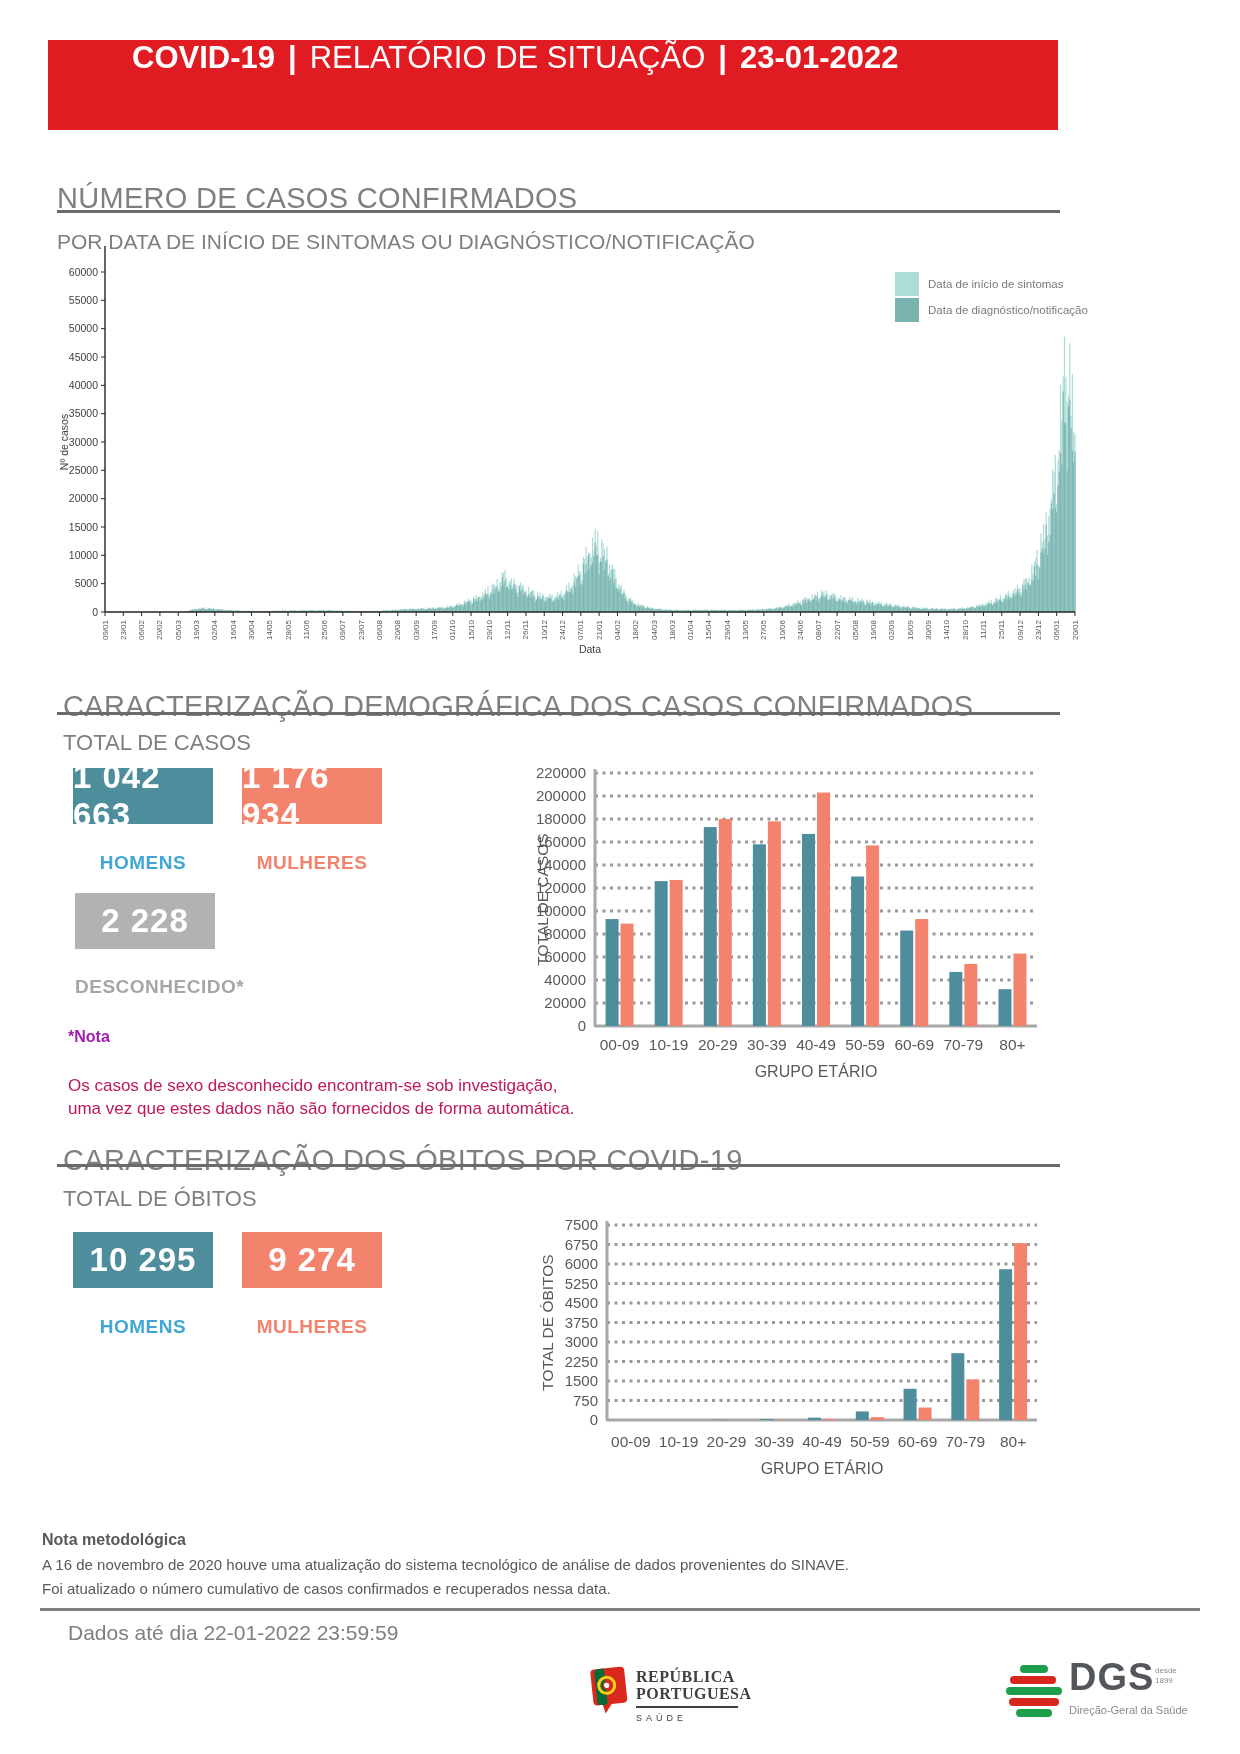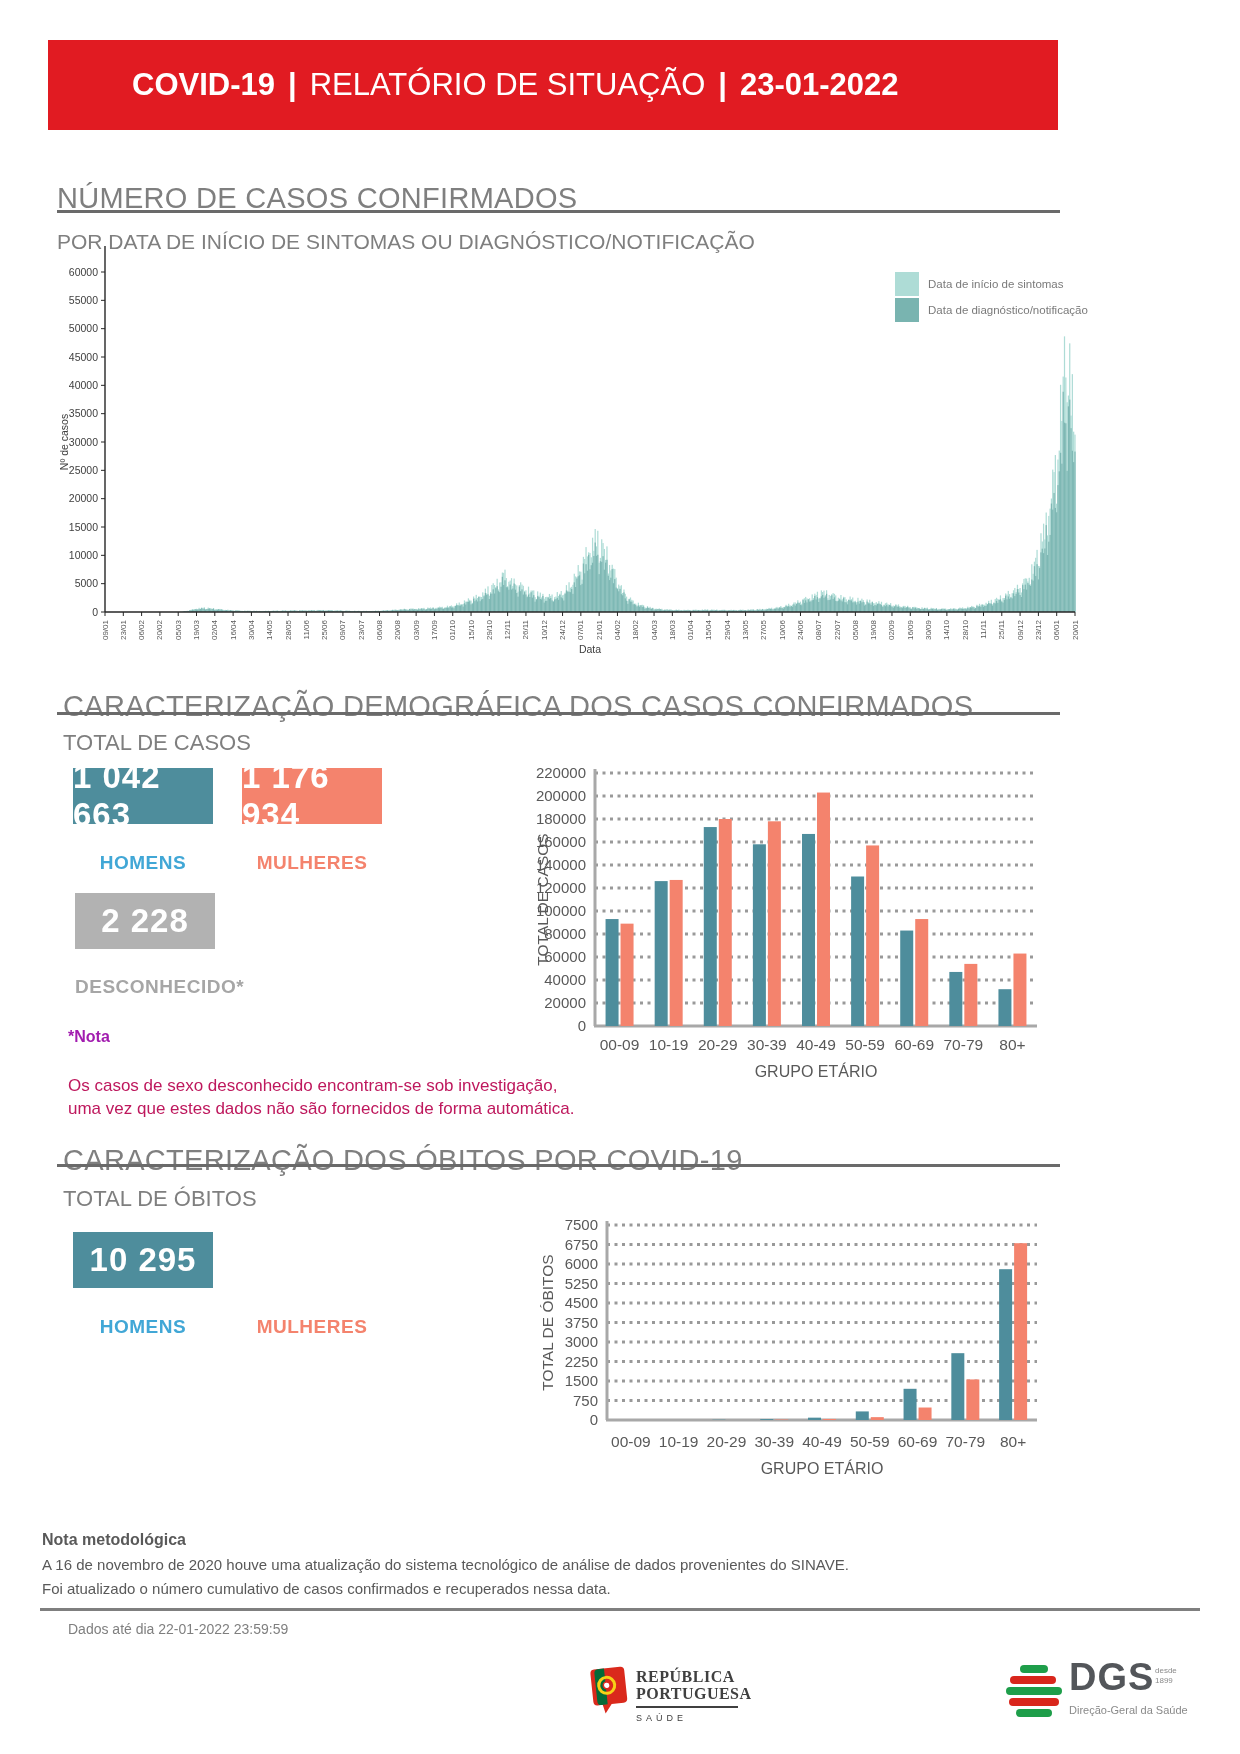--- a/index.html
+++ b/index.html
@@ -1,40 +1,40 @@
 <!DOCTYPE html>
 <html><head>
 <meta charset="utf-8">
 <style>
   html,body{margin:0;padding:0;background:#fff;}
   .page{position:relative;width:1240px;height:1754px;background:#fff;overflow:hidden;
         font-family:"Liberation Sans",sans-serif;color:#595959;}
   .banner{position:absolute;left:48px;top:40px;width:1010px;height:90px;background:#E11B22;
-          display:flex;align-items:center;padding-left:84px;box-sizing:border-box;
+          display:flex;align-items:flex-start;padding-left:84px;box-sizing:border-box;
           color:#fff;font-size:31px;white-space:nowrap;}
   .banner span{margin-right:13px;}
   .b-bold{font-weight:bold;}
   .sec-title{position:absolute;font-size:29px;color:#7F7F7F;font-weight:400;white-space:nowrap;letter-spacing:.3px;}
   .rule{position:absolute;height:3px;background:#6A6A6A;}
   .subtitle{position:absolute;font-size:21px;color:#7F7F7F;white-space:nowrap;}
   .total-label{position:absolute;font-size:22px;color:#7F7F7F;white-space:nowrap;}
   .sbox{position:absolute;width:140px;height:56px;display:flex;align-items:center;justify-content:center;
         color:#fff;font-size:33px;font-weight:bold;letter-spacing:1px;}
   .sbox-teal{background:#4E8D9C;}
   .sbox-salmon{background:#F4836D;}
   .sbox-gray{background:#B2B2B2;}
   .sbox-label{position:absolute;width:140px;text-align:center;font-size:19px;font-weight:bold;letter-spacing:.5px;}
   .lbl-blue{color:#41A7D6;}
   .lbl-salmon{color:#F4836D;}
   .lbl-gray{color:#A6A6A6;text-align:left;}
   .note-title{position:absolute;font-size:16px;font-weight:bold;color:#a21caf;}
   .note-line{position:absolute;font-size:17px;color:#be185d;white-space:nowrap;margin-top:24px;}
   .footer-note-title{position:absolute;font-size:16px;font-weight:bold;color:#595959;}
   .footer-line{position:absolute;font-size:15px;color:#595959;white-space:nowrap;}
-  .data-until{position:absolute;font-size:14px;color:#7F7F7F;white-space:nowrap;}
+  .data-until{position:absolute;font-size:21px;color:#7F7F7F;white-space:nowrap;}
   svg{position:absolute;overflow:visible;}
   
   .logo{position:absolute;}
   .rp-text{position:absolute;left:44px;top:2px;font-family:"Liberation Serif",serif;font-weight:bold;
            font-size:16px;line-height:1.08;color:#404040;letter-spacing:.5px;white-space:nowrap;}
   .rp-line{position:absolute;left:44px;top:40px;width:102px;height:2px;background:#404040;}
   .rp-sub{position:absolute;left:44px;top:47px;font-size:9px;letter-spacing:4px;color:#404040;}
   .sns-swirl{position:absolute;left:0;top:2px;width:52px;height:52px;border-radius:50%;
              background:conic-gradient(from 230deg,#D9261C,#E94E1B,#F5A21B,#F7D117,#8DC63F,#1E9E4A,#D9261C);}
   .sns-hole{position:absolute;left:17px;top:16px;width:23px;height:23px;border-radius:50%;background:#fff;}
@@ -1657,20 +1657,23 @@
 
   <h2 class="sec-title" style="left:63px;top:1120px;">CARACTERIZAÇÃO DOS ÓBITOS POR COVID-19</h2>
   <div class="rule" style="left:57px;top:1164px;width:1003px;"></div>
   <div class="total-label" style="left:63px;top:1186px;">TOTAL DE ÓBITOS</div>
 
   <div class="sbox sbox-teal" style="left:73px;top:1232px;">
     <span>10 295</span>
   </div>
   <div class="sbox-label lbl-blue" style="left:73px;top:1316px;">HOMENS</div>
 
+  <div class="sbox sbox-salmon" style="left:242px;top:1232px;">
+    <span>9 274</span>
+  </div>
   <div class="sbox-label lbl-salmon" style="left:242px;top:1316px;">MULHERES</div>
 
   <svg id="deaths-chart" style="left:505px;top:1200px;" width="556" height="290" viewBox="0 0 556 290">
       <line x1="102" y1="200.5" x2="532" y2="200.5" stroke="#999999" stroke-width="3" stroke-dasharray="3 4.5"></line>
       <line x1="102" y1="181" x2="532" y2="181" stroke="#999999" stroke-width="3" stroke-dasharray="3 4.5"></line>
       <line x1="102" y1="161.5" x2="532" y2="161.5" stroke="#999999" stroke-width="3" stroke-dasharray="3 4.5"></line>
       <line x1="102" y1="142" x2="532" y2="142" stroke="#999999" stroke-width="3" stroke-dasharray="3 4.5"></line>
       <line x1="102" y1="122.5" x2="532" y2="122.5" stroke="#999999" stroke-width="3" stroke-dasharray="3 4.5"></line>
       <line x1="102" y1="103" x2="532" y2="103" stroke="#999999" stroke-width="3" stroke-dasharray="3 4.5"></line>
       <line x1="102" y1="83.5" x2="532" y2="83.5" stroke="#999999" stroke-width="3" stroke-dasharray="3 4.5"></line>

